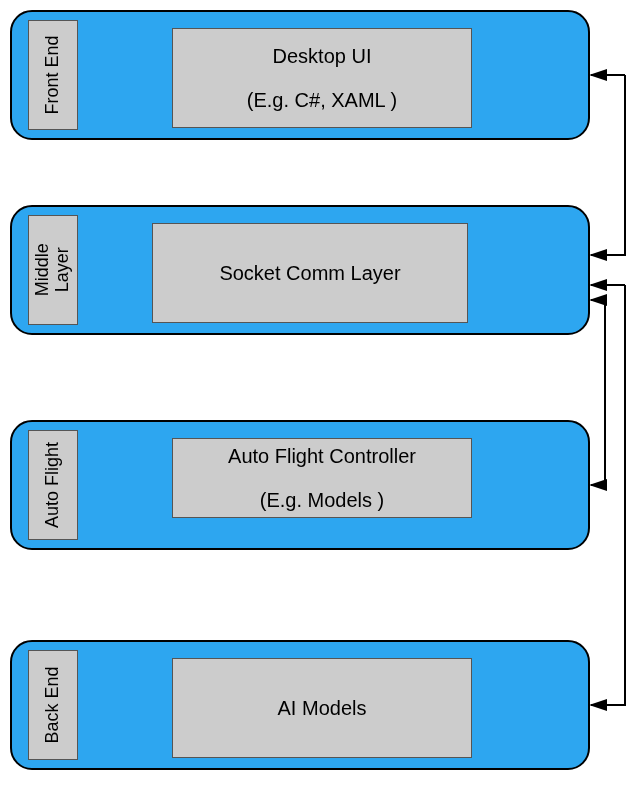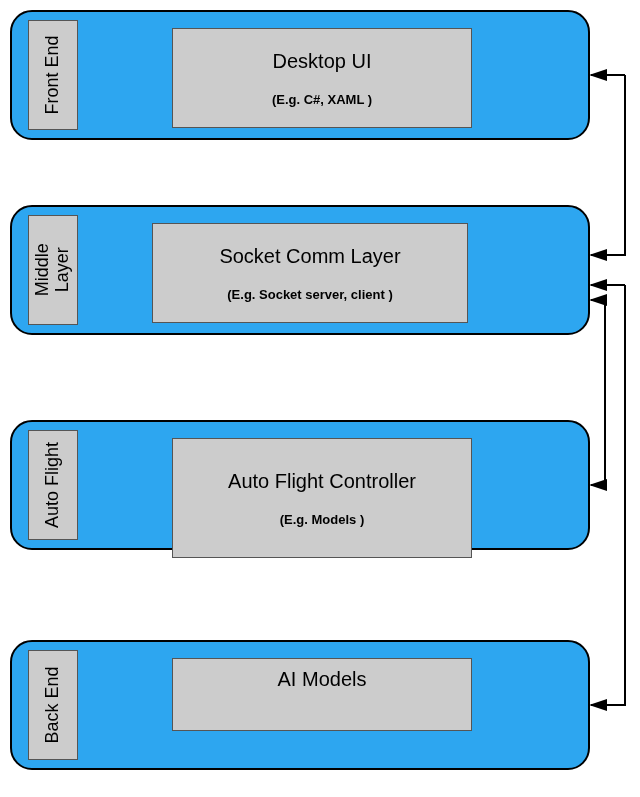--- a/index.html
+++ b/index.html
@@ -46,21 +46,21 @@
       align-items: center;
       justify-content: center;
       font-size: 20px;
       color: #000000;
       text-align: center;
       line-height: 1.4;
       padding: 6px 8px;
       gap: 16px;
     }
     .inner-title { font-size: 20px; }
-    .inner-sub { font-size: 13px; font-weight: bold; }
+    .inner-sub { font-size: 20px; }
     svg.arrows {
       position: absolute;
       top: 0; left: 0;
       width: 640px; height: 797px;
       pointer-events: none;
     }
   </style>
 </head>
 <body>
 
@@ -74,39 +74,38 @@
   </div>
 </div>
 
 <div class="layer-box" style="left:10px; top:205px; width:580px; height:130px;">
   <div class="side-label">
     <span style="white-space:pre;">Middle
 Layer</span>
   </div>
   <div class="inner-box" style="left:140px; top:16px; width:316px; height:100px;">
     <div class="inner-title">Socket Comm Layer</div>
-    <div class="inner-sub">(E.g. Socket server, client )</div>
   </div>
 </div>
 
 <div class="layer-box" style="left:10px; top:420px; width:580px; height:130px;">
   <div class="side-label">
     <span>Auto Flight</span>
   </div>
-  <div class="inner-box" style="left:160px; top:16px; width:300px; height:120px;">
+  <div class="inner-box" style="left:160px; top:16px; width:300px; height:80px;">
     <div class="inner-title">Auto Flight Controller</div>
     <div class="inner-sub">(E.g. Models )</div>
   </div>
 </div>
 
 <div class="layer-box" style="left:10px; top:640px; width:580px; height:130px;">
   <div class="side-label">
     <span>Back End</span>
   </div>
-  <div class="inner-box" style="left:160px; top:16px; width:300px; height:73px;justify-content:space-between;">
+  <div class="inner-box" style="left:160px; top:16px; width:300px; height:100px;">
     <div class="inner-title">AI Models</div>
   </div>
 </div>
 
 <svg class="arrows">
   <defs>
     <marker id="ah" markerWidth="10" markerHeight="10" refX="8" refY="3" orient="auto" markerUnits="strokeWidth">
       <path d="M0,0 L9,3 L0,6 Z" fill="#000000"></path>
     </marker>
   </defs>

